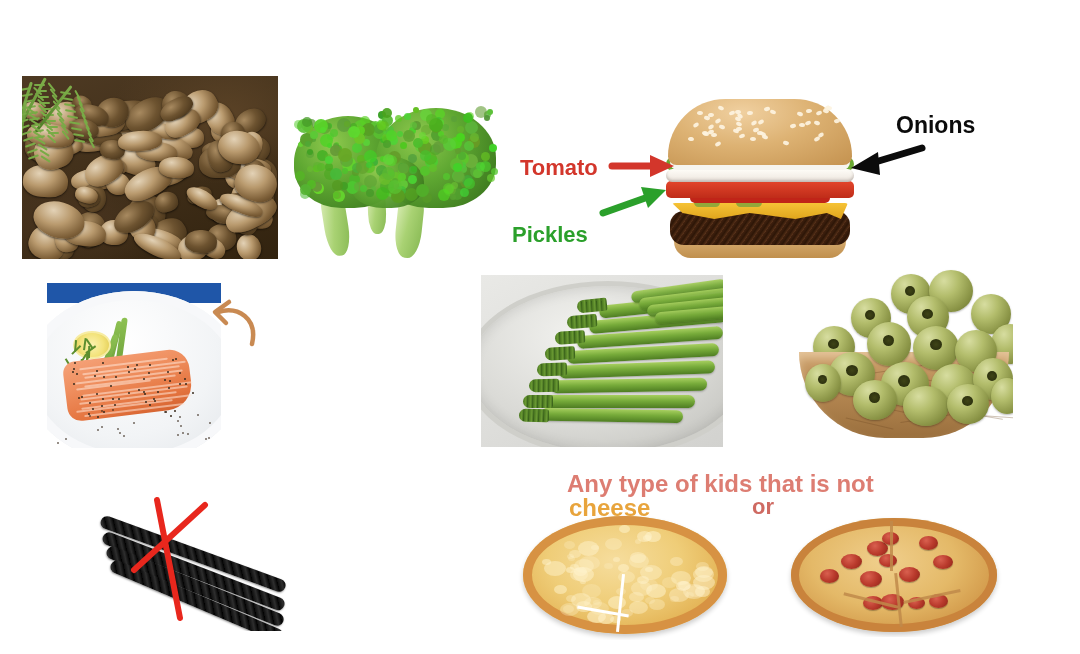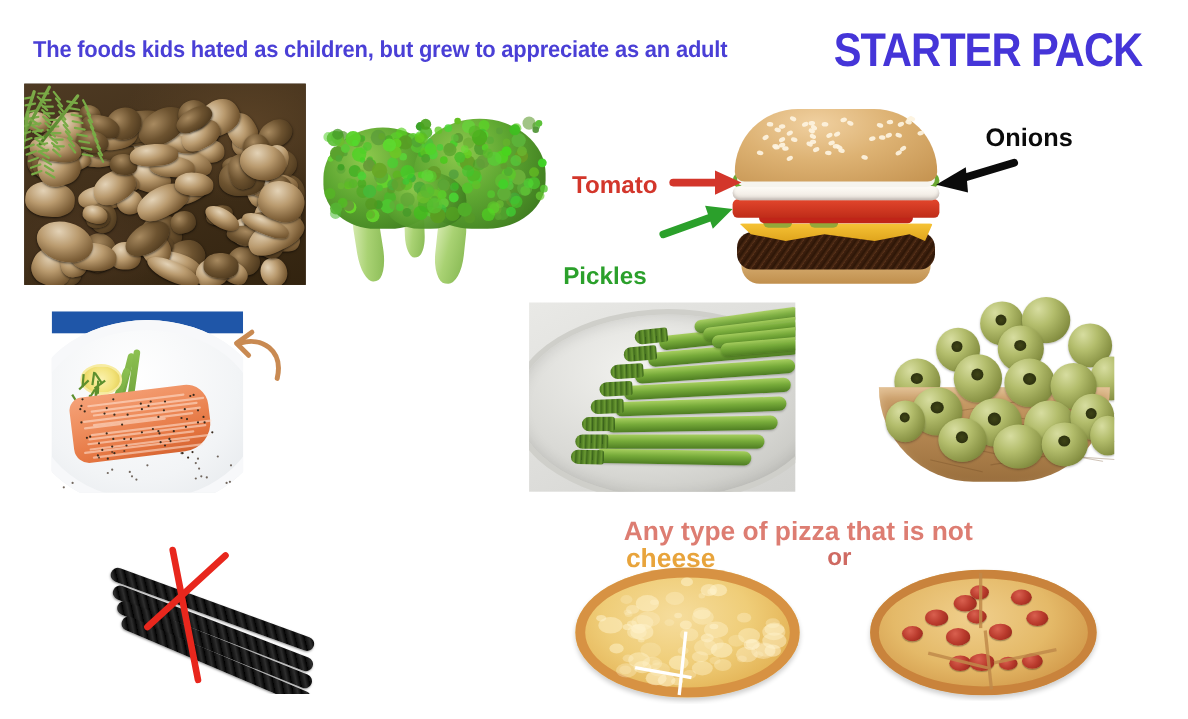--- a/index.html
+++ b/index.html
@@ -148,40 +148,36 @@
     background:radial-gradient(ellipse at 45% 38%, #f0cf8c 0%, #e4b968 45%, #cf9445 78%, #b5712c 100%);
     box-shadow:inset 0 0 0 8px #c9833c, 0 3px 5px rgba(0,0,0,.2);}
   .pep{position:absolute;border-radius:50%;
     background:radial-gradient(circle at 38% 32%, #d9604f 0%, #b93a2c 50%, #8d2417 100%);
     box-shadow:0 1px 1px rgba(0,0,0,.3);}
 
   
   .lbl{position:absolute;white-space:nowrap;
     font-family:"Liberation Sans Narrow","Liberation Sans",sans-serif;font-weight:bold;}
   #lbl-tomato{left:520px;top:155px;font-size:22px;color:#d3362b;}
-  #lbl-pickles{left:512px;top:222px;font-size:22px;color:#2ba02b;margin-top:16px;}
+  #lbl-pickles{left:512px;top:222px;font-size:22px;color:#2ba02b;}
   #lbl-onions{left:896px;top:112px;font-size:23px;color:#0b0b0b;}
   #lbl-fish{left:218px;top:342px;font-size:21px;color:#d08a4f;line-height:1.28;white-space:normal;width:230px;}
   #lbl-nah{left:218px;top:531px;font-size:20px;color:#111;}
   #lbl-pizza-line1{left:567px;top:470px;font-size:24px;color:#dd7d72;}
   #lbl-cheese{left:569px;top:494px;font-size:24px;color:#e8a43c;}
   #lbl-or{left:752px;top:494px;font-size:22px;color:#cf6a62;}
   #lbl-pepperoni{left:828px;top:493px;font-size:24px;color:#b5222a;}
 
   svg.ovl{position:absolute;left:0;top:0;width:1080px;height:654px;pointer-events:none;}
 </style>
 </head>
 <body>
 
 <div id="canvas">
 
-  <div id="title-bar">
-    <div id="title-main">The foods kids hated as children, but grew to appreciate as an adult</div>
-    <div id="title-starter">STARTER PACK</div>
-  </div>
 
   <div class="photo" id="ph-mushrooms">
     <div class="mush-bg"></div>
     <div id="mush-gen">
         <div class="mush dark" style="left:106px;top:119px;width:37px;height:36px;transform:rotate(-13.5deg)"></div>
         <div class="mush" style="left:198px;top:123px;width:54px;height:26px;transform:rotate(21.7deg)"></div>
         <div class="mush dark" style="left:180px;top:66px;width:26px;height:15px;transform:rotate(-6.5deg)"></div>
         <div class="mush dark" style="left:59px;top:35px;width:43px;height:36px;transform:rotate(-15.5deg)"></div>
         <div class="mush dark" style="left:51px;top:136px;width:32px;height:35px;transform:rotate(28.7deg)"></div>
         <div class="mush dark cap" style="left:212px;top:103px;width:40px;height:36px;transform:rotate(14.3deg)"></div>
@@ -974,17 +970,17 @@
 
     <g>
       <line x1="134" y1="570" x2="205" y2="505" stroke="#e8271d" stroke-width="6" stroke-linecap="round"></line>
       <line x1="157" y1="500" x2="180" y2="618" stroke="#e8271d" stroke-width="6" stroke-linecap="round"></line>
     </g>
   </svg>
 
   <div class="lbl" id="lbl-tomato">Tomato</div>
   <div class="lbl" id="lbl-pickles">Pickles</div>
   <div class="lbl" id="lbl-onions">Onions</div>
-  <div class="lbl" id="lbl-pizza-line1">Any type of pizza that is not</div>
+  <div class="lbl" id="lbl-pizza-line1">Any type of kids that is not</div>
   <div class="lbl" id="lbl-cheese">cheese</div>
   <div class="lbl" id="lbl-or">or</div>
 
 </div>
 
 </body></html>

